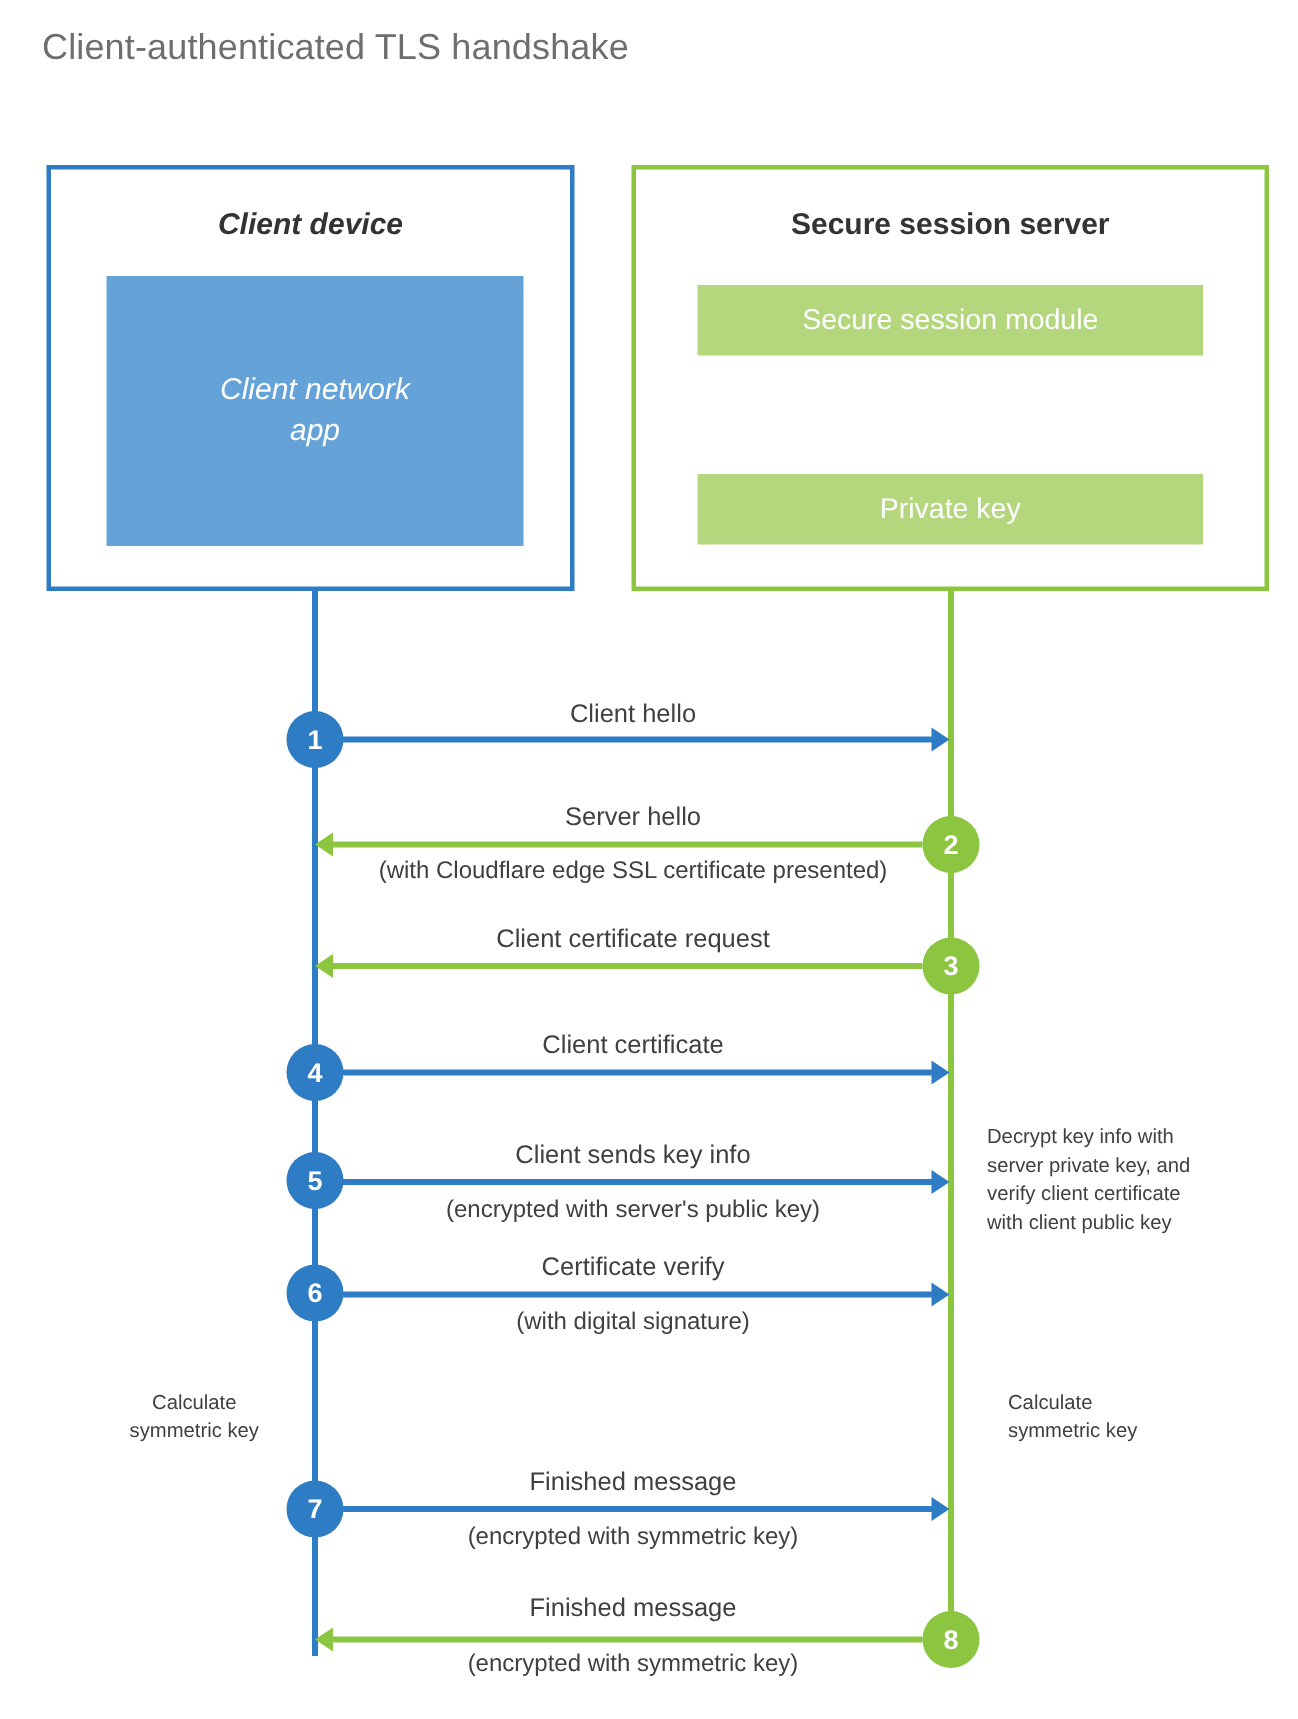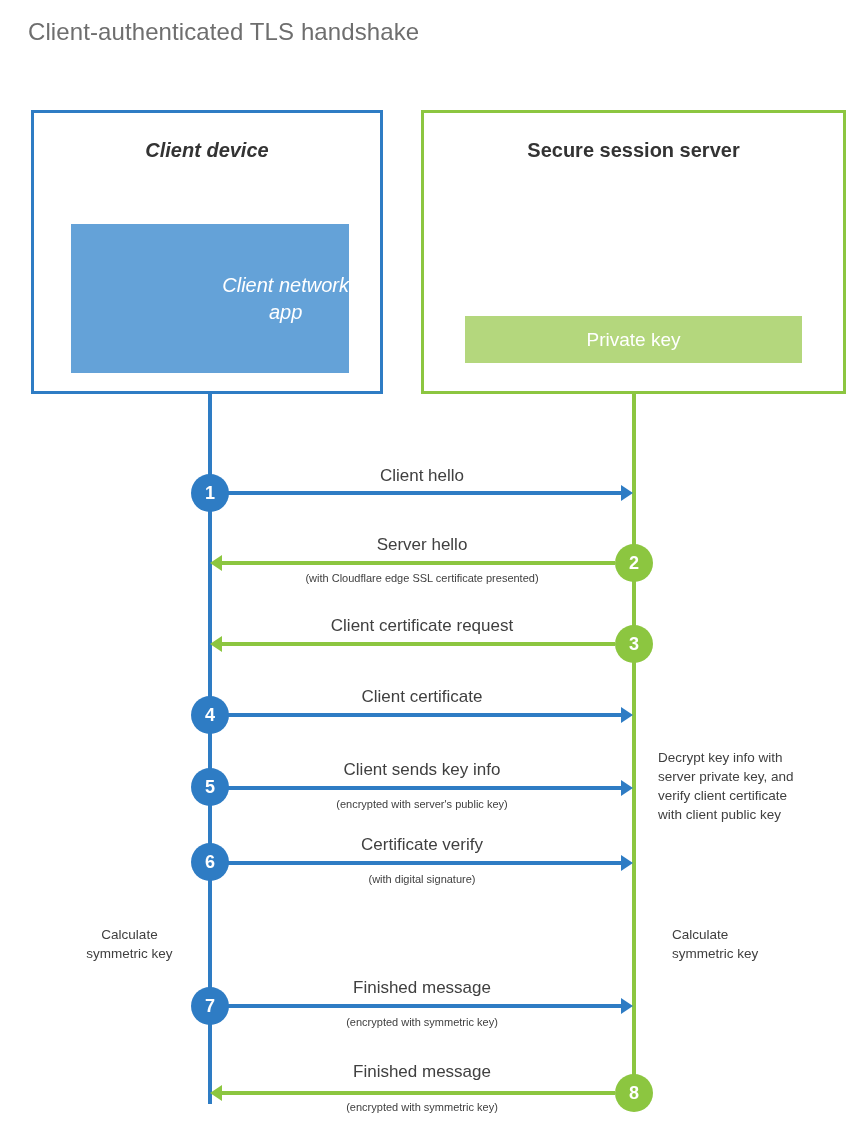--- a/index.html
+++ b/index.html
@@ -58,26 +58,25 @@
     font-weight: bold;
     color: #333333;
   }
 
   
   #client-app {
     position: absolute;
     left: 37px;
     top: 71px;
     width: 278px;
-    height: 149px;
+    height: 180px;
     background: #64a2d8;
     display: flex;
     align-items: center;
-    justify-content: flex-end;
-    margin-top: 40px;
+    justify-content: center;
   }
   #client-app .app-label {
     color: #ffffff;
     font-size: 20px;
     line-height: 27px;
     text-align: center;
     font-weight: 400;
   }
 
   
@@ -171,21 +170,21 @@
   .msg-label {
     position: absolute;
     text-align: center;
     font-size: 17px;
     color: #404040;
     white-space: nowrap;
   }
   .msg-sublabel {
     position: absolute;
     text-align: center;
-    font-size: 11px;
+    font-size: 16px;
     color: #404040;
     white-space: nowrap;
   }
   .side-note {
     position: absolute;
     font-size: 13.5px;
     line-height: 19px;
     color: #404040;
   }
   .side-note.centered { text-align: center; }
@@ -200,20 +199,23 @@
   <div id="client-app">
     <div class="app-label">
       <span>Client network</span><br>
       <span>app</span>
     </div>
   </div>
 </div>
 
 <div class="entity-box" id="server-box">
   <div class="entity-title">Secure session server</div>
+  <div class="server-bar" id="server-bar-0">
+    <span>Secure session module</span>
+  </div>
   <div class="server-bar" id="server-bar-2">
     <span>Private key</span>
   </div>
 </div>
 
 <div class="lifeline" id="client-lifeline"></div>
 <div class="lifeline" id="server-lifeline"></div>
 
 <div class="msg-label" style="left:210px; top:466px; width:424px;">Client hello</div>
 <div class="msg blue to-right" style="left:228px; top:491px; width:394px;">

